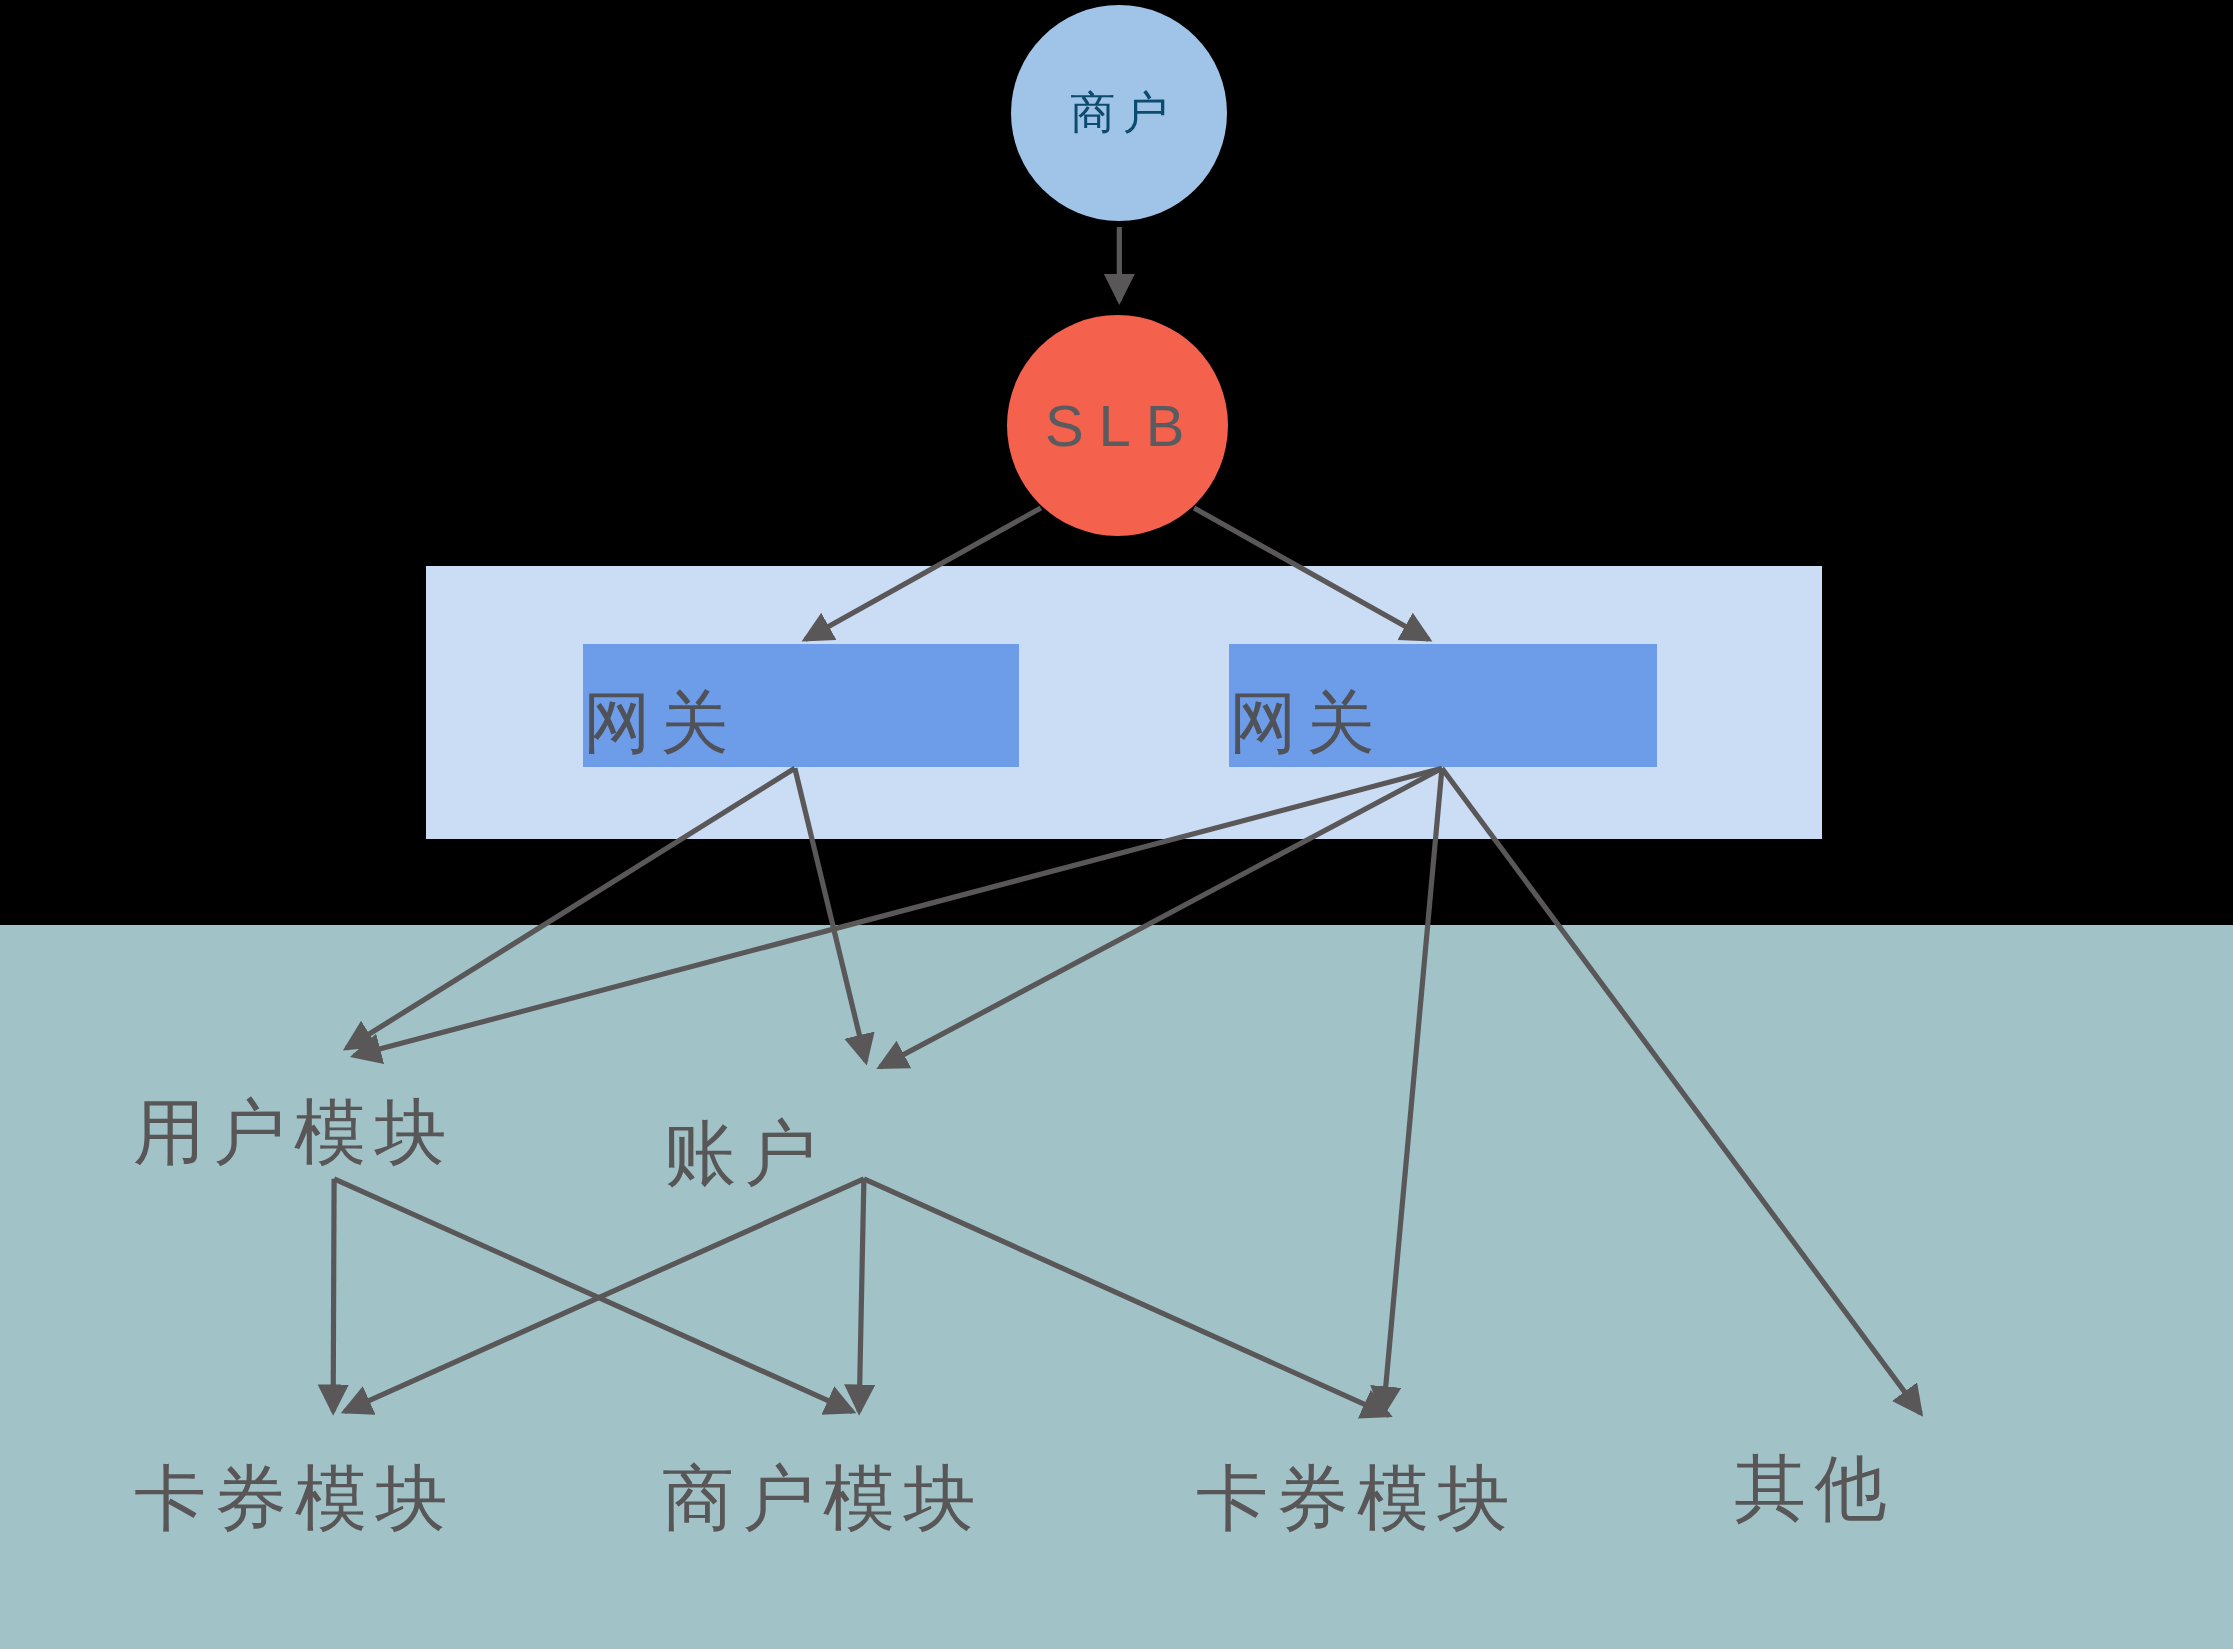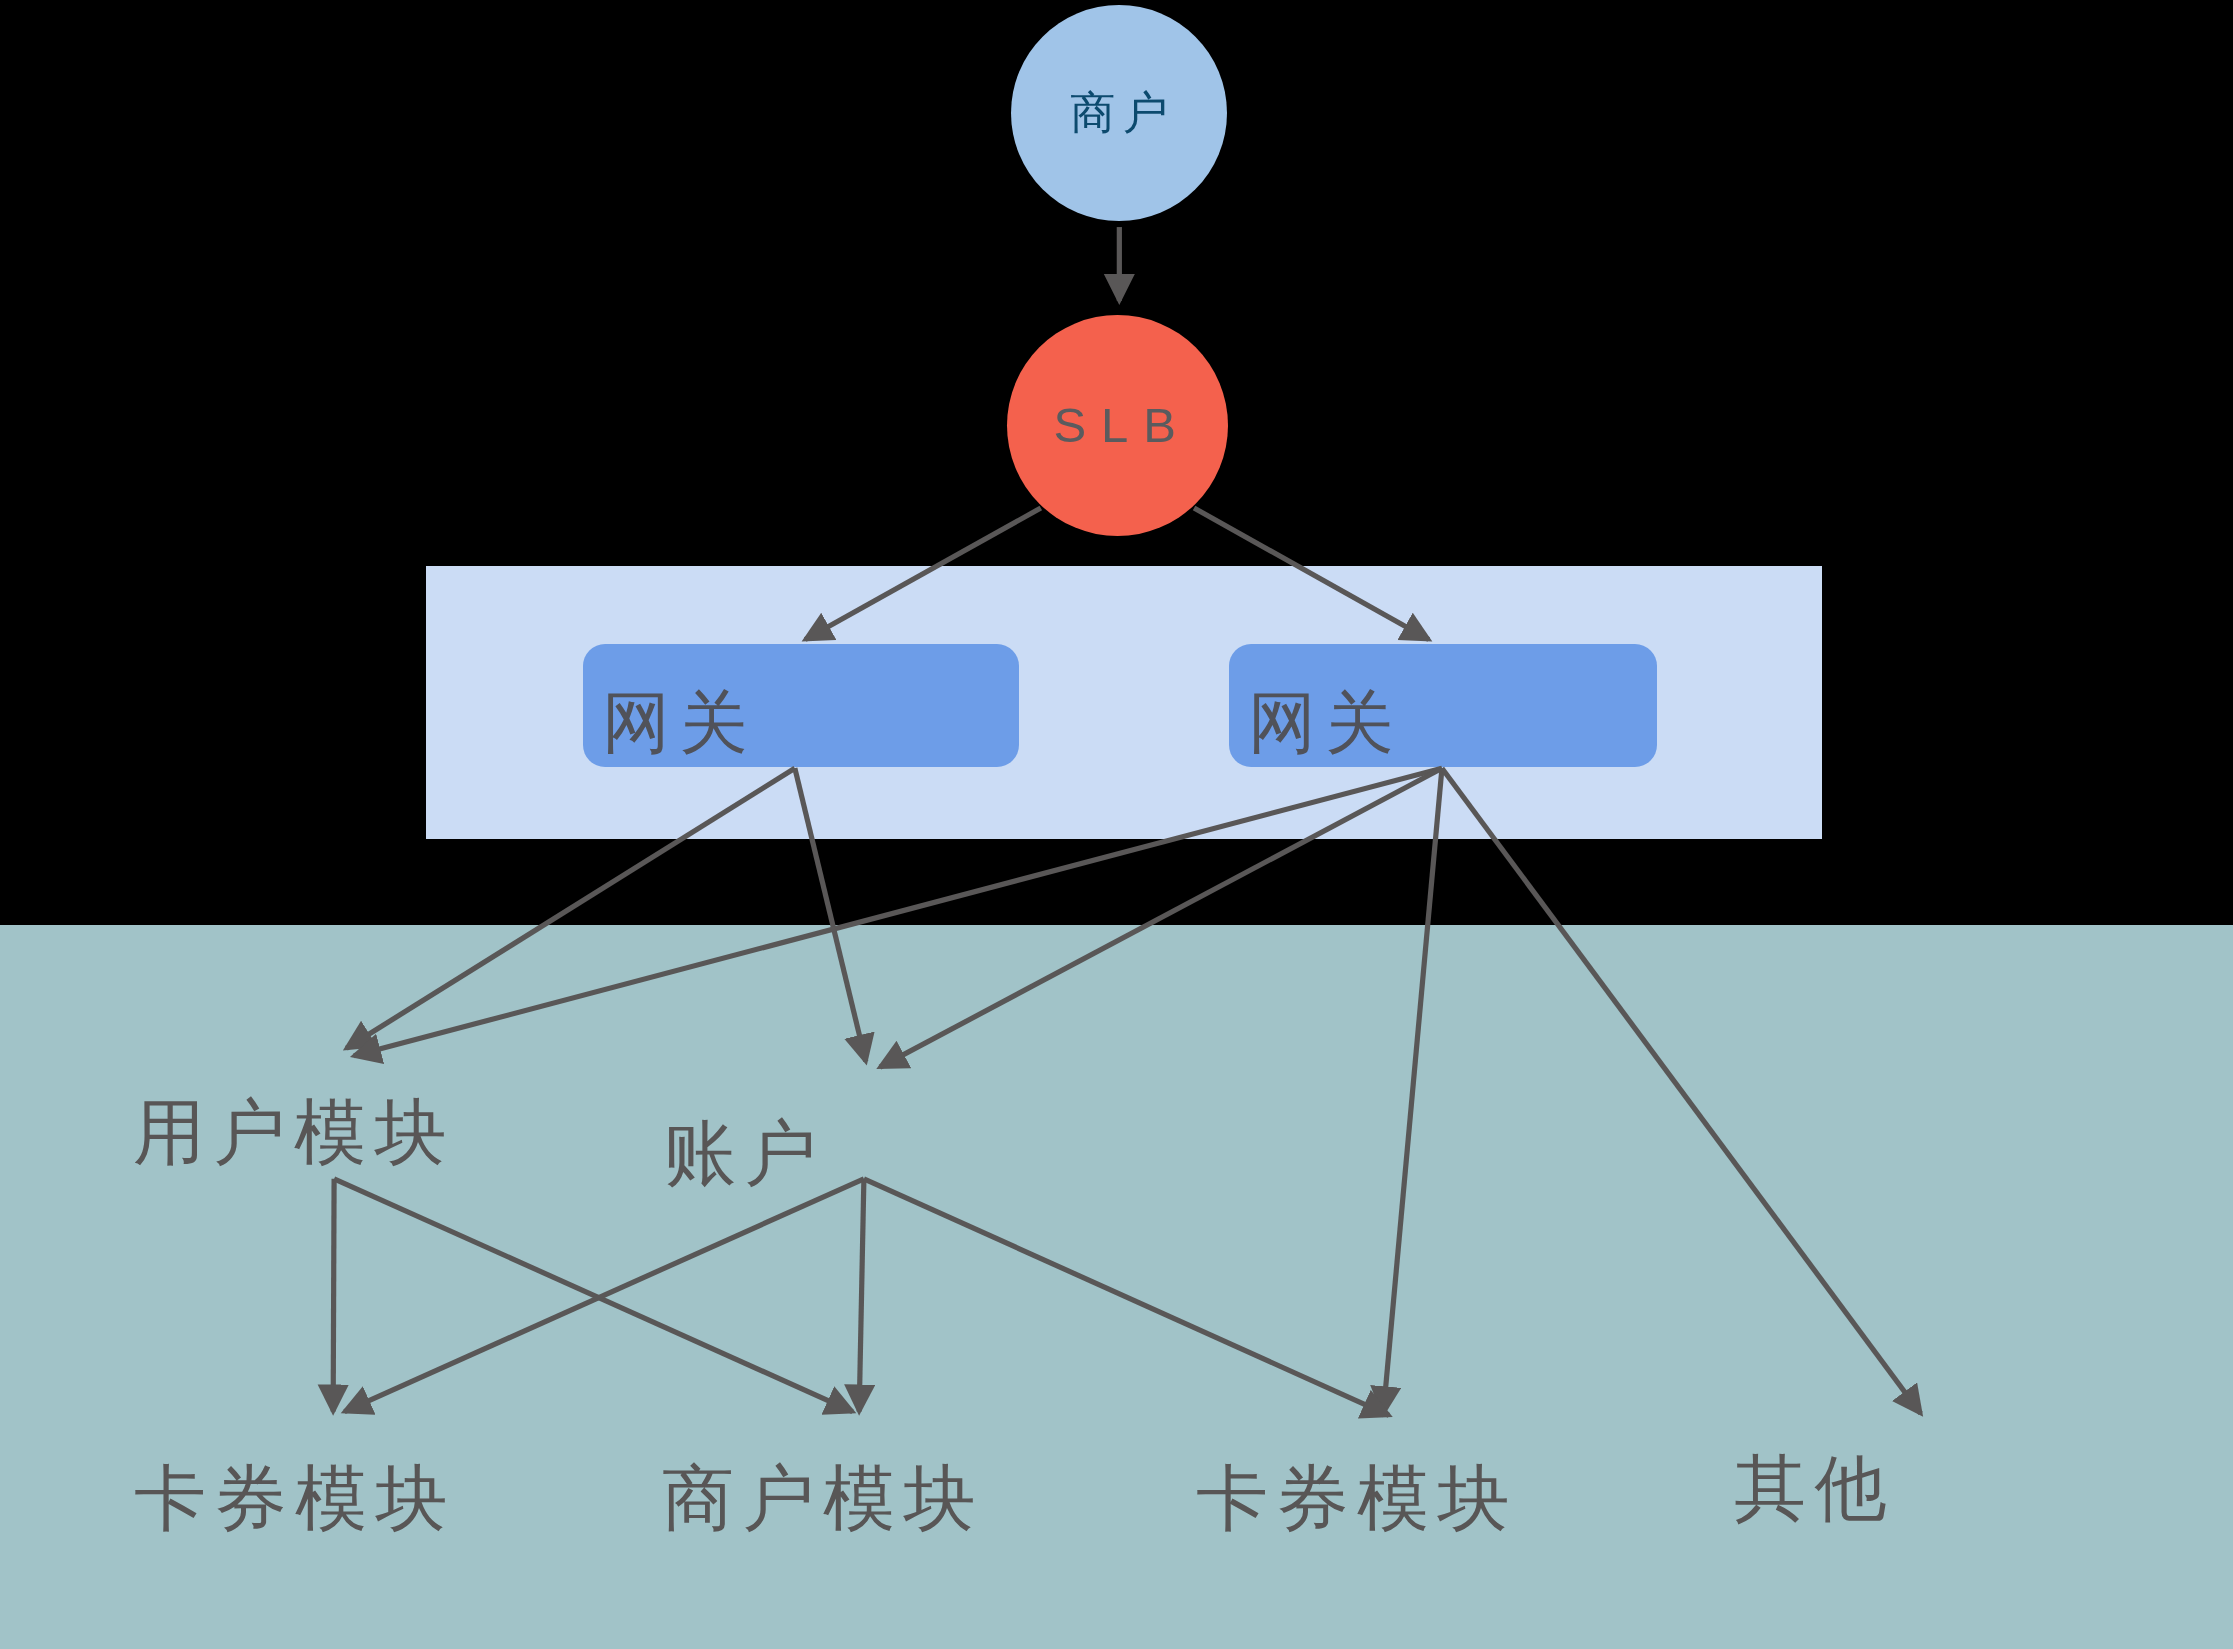--- a/index.html
+++ b/index.html
@@ -9,35 +9,35 @@
     background:#000000;
     overflow:hidden;
     font-family:"Liberation Sans", sans-serif;
   }
   .teal-band{position:absolute;left:0;width:100%;}
   .banner{position:absolute;}
   .gateway{
     position:absolute;
     display:flex;align-items:center;
     box-sizing:border-box;
-    padding-left:19px;padding-top:32px;border-radius:22px;
+    padding-top:32px;
   }
   .gateway .gw-label{
     font-size:68px;
     letter-spacing:9.5px;
     color:#50525a;
     line-height:1;
   }
   .circle{
     position:absolute;border-radius:50%;
     display:flex;align-items:center;justify-content:center;
   }
   .circle .c-label{color:#0c4a6e;line-height:1;}
   #merchant-circle .c-label{font-size:45px;letter-spacing:7.6px;text-indent:7.6px;}
-  #slb-circle .c-label{font-size:49px;letter-spacing:15px;text-indent:9.5px;color:#5a5b5e;}
+  #slb-circle .c-label{font-size:58px;letter-spacing:15px;text-indent:9.5px;color:#5a5b5e;}
   .node-label{
     position:absolute;
     font-size:72px;
     letter-spacing:8.5px;
     color:#585656;
     line-height:1;
     white-space:nowrap;
   }
   svg#edges{position:absolute;left:0;top:0;pointer-events:none;}
 </style>

